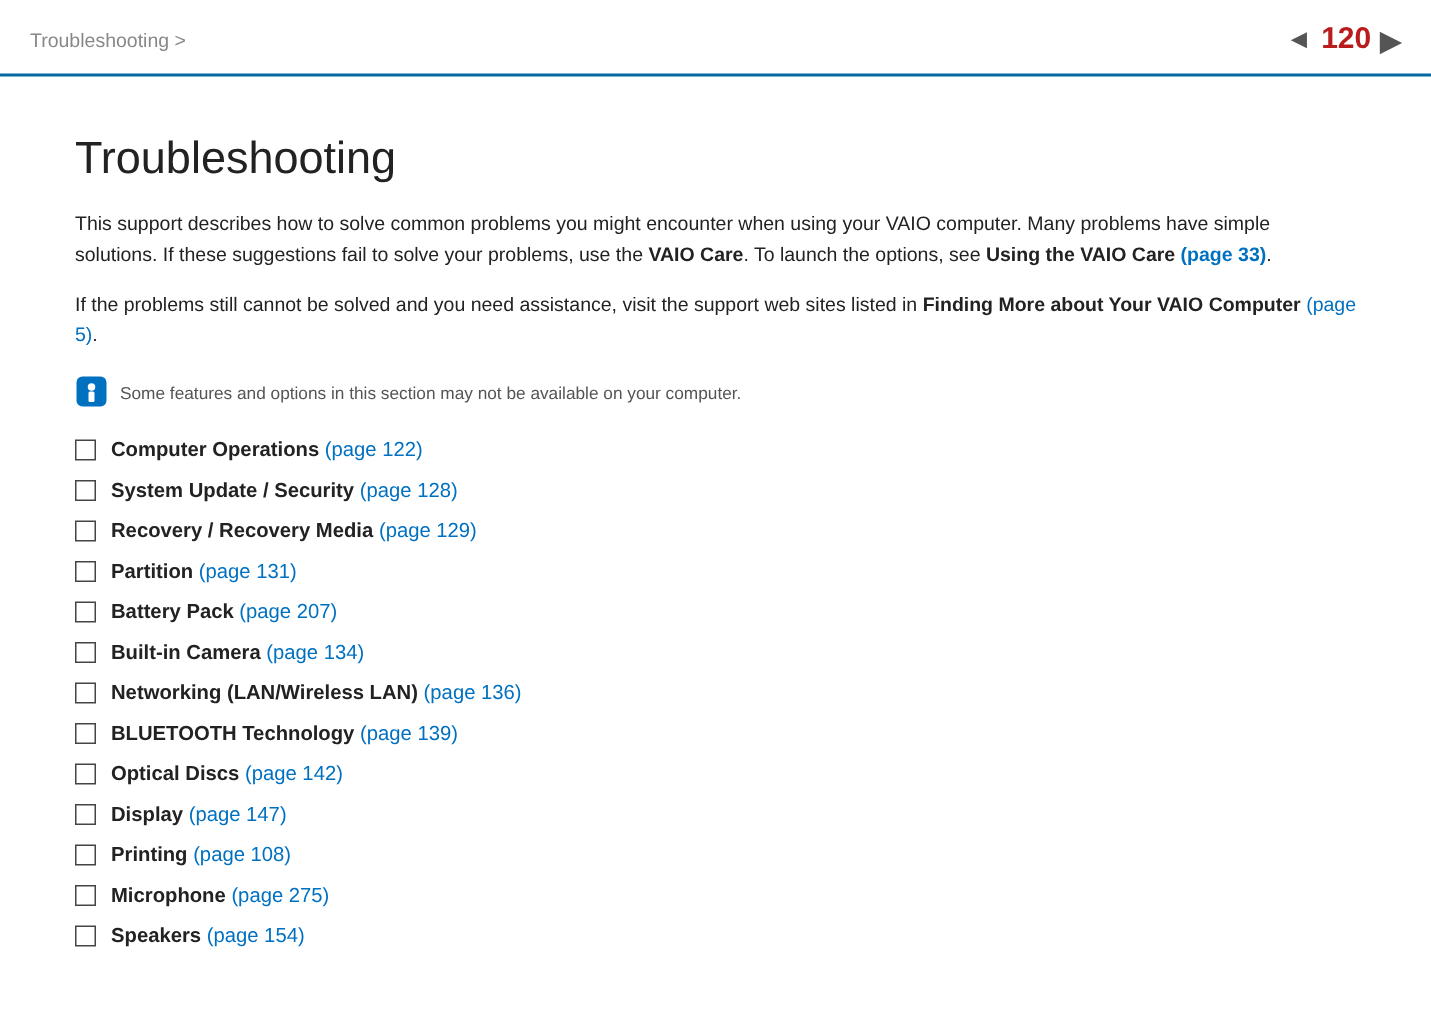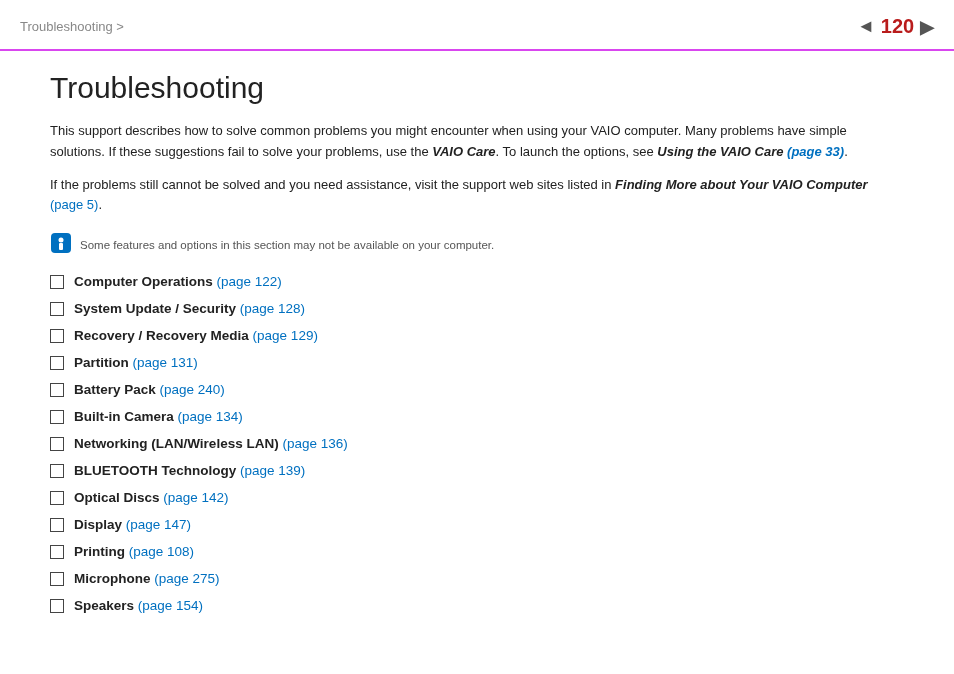--- a/index.html
+++ b/index.html
@@ -11,21 +11,21 @@
       width: 954px;
       min-height: 674px;
     }
 
     
     .top-bar {
       display: flex;
       align-items: center;
       justify-content: space-between;
       padding: 8px 20px 4px 20px;
-      border-bottom: 2px solid #d946ef;
+      border-bottom: 2px solid #0369a1;
       min-height: 51px;
     }
 
     .breadcrumb-text {
       font-size: 13px;
       color: #888;
     }
 
     .page-number-area {
       display: flex;
@@ -40,40 +40,39 @@
     }
 
     .page-num {
       font-size: 20px;
       font-weight: bold;
       color: #b91c1c;
     }
 
     
     .main-content {
-      padding: 20px 50px 30px 50px;
+      padding: 38px 50px 30px 50px;
     }
 
     h1.page-title {
       font-size: 30px;
       font-weight: normal;
       color: #222;
       margin-bottom: 16px;
     }
 
     .intro-para {
       font-size: 13px;
       line-height: 1.6;
       color: #222;
       margin-bottom: 12px;
     }
 
     .intro-para strong {
       font-weight: bold;
-      font-style: italic;
     }
 
     .intro-para a, .note-box a {
       color: #0070c0;
       text-decoration: none;
     }
 
     
     .note-box {
       display: flex;
@@ -174,21 +173,21 @@
       <li>
         <span class="checkbox-icon"></span>
         <span class="topic-label">Recovery / Recovery Media <a class="topic-link" href="#">(page 129)</a></span>
       </li>
       <li>
         <span class="checkbox-icon"></span>
         <span class="topic-label">Partition <a class="topic-link" href="#">(page 131)</a></span>
       </li>
       <li>
         <span class="checkbox-icon"></span>
-        <span class="topic-label">Battery Pack <a class="topic-link" href="#">(page 240)</a></span>
+        <span class="topic-label">Battery Pack <a class="topic-link" href="#">(page 207)</a></span>
       </li>
       <li>
         <span class="checkbox-icon"></span>
         <span class="topic-label">Built-in Camera <a class="topic-link" href="#">(page 134)</a></span>
       </li>
       <li>
         <span class="checkbox-icon"></span>
         <span class="topic-label">Networking (LAN/Wireless LAN) <a class="topic-link" href="#">(page 136)</a></span>
       </li>
       <li>

